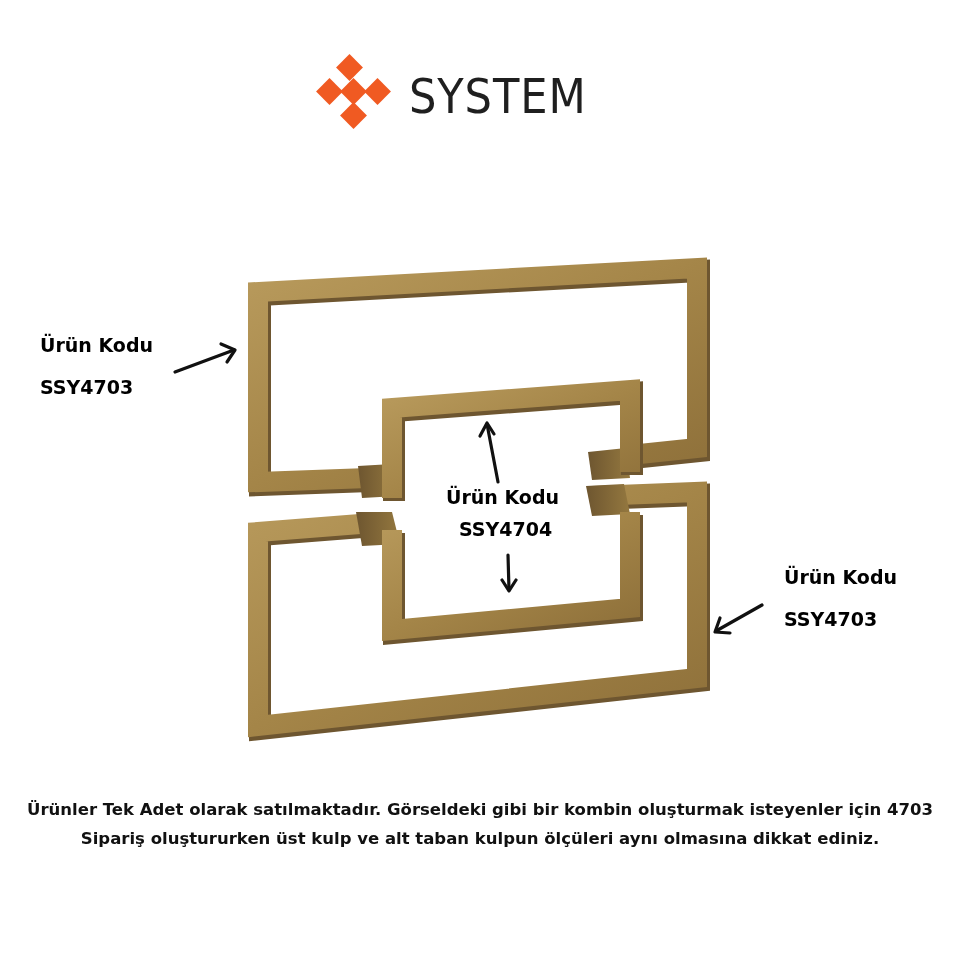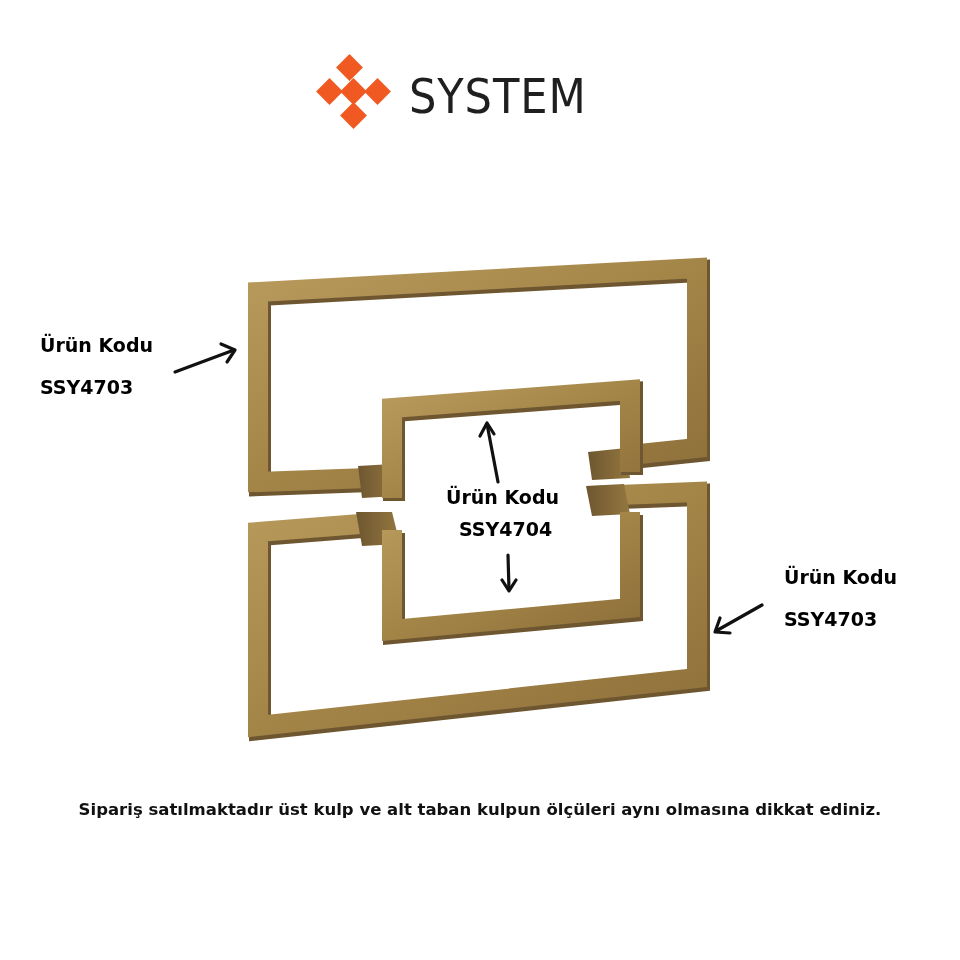--- a/index.html
+++ b/index.html
@@ -97,14 +97,15 @@
 <div class="label" style="left:459px; top:518px;">
   <span>SSY4704</span>
 </div>
 
 <div class="label" style="left:784px; top:566px;">
   <span>Ürün Kodu</span>
   <span class="line2">SSY4703</span>
 </div>
 
 <div class="footer">
-  <span>Sipariş satılmaktadır üst kulp ve alt taban kulpun ölçüleri aynı olmasına dikkat ediniz.</span>
+  <span>Ürünler Tek Adet olarak satılmaktadır. Görseldeki gibi bir kombin oluşturmak isteyenler için 4703</span>
+  <span>Sipariş oluştururken üst kulp ve alt taban kulpun ölçüleri aynı olmasına dikkat ediniz.</span>
 </div>
 
 </body></html>

